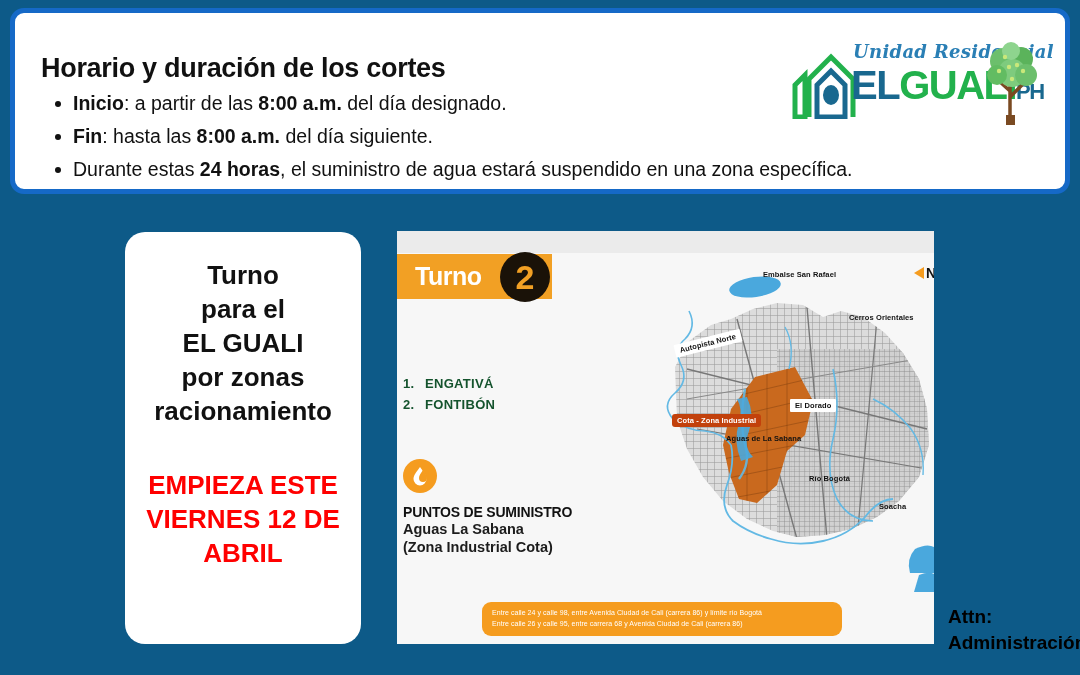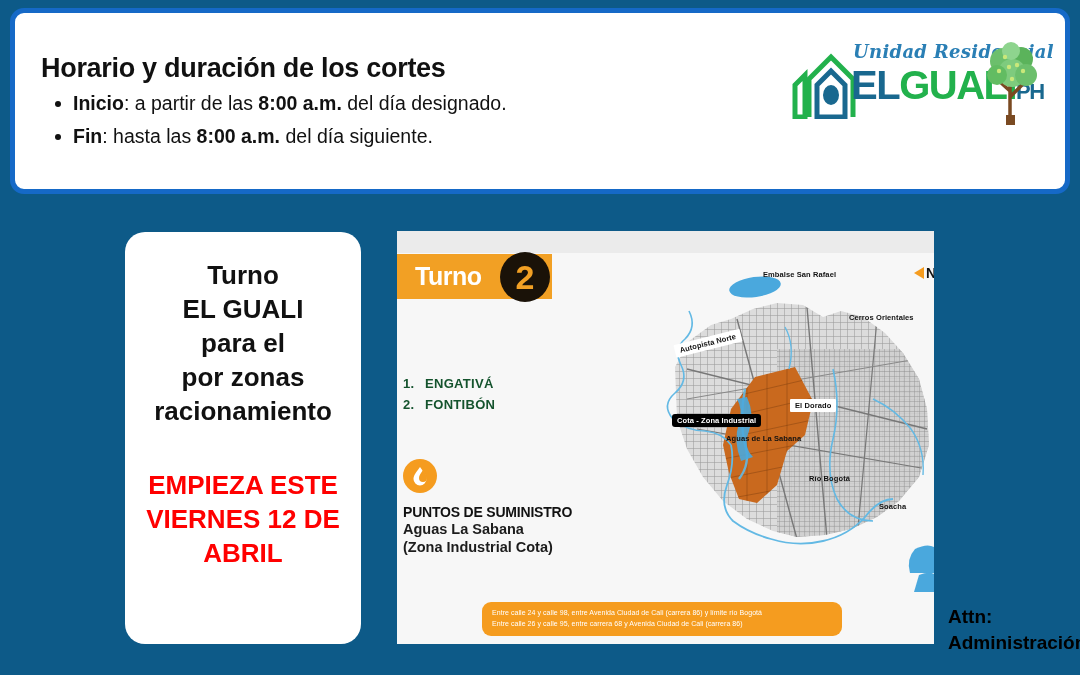--- a/index.html
+++ b/index.html
@@ -129,21 +129,21 @@
     position:absolute;font-size:7.5px;font-weight:bold;color:#111;
     white-space:nowrap;letter-spacing:0.1px;
   }
   .map-label-box{
     position:absolute;font-size:7.5px;font-weight:bold;color:#111;
     white-space:nowrap;background:#fff;padding:2px 5px;
     border-radius:1px;letter-spacing:0.1px;
   }
   .map-label-orange{
     position:absolute;font-size:7.5px;font-weight:bold;color:#ffffff;
-    white-space:nowrap;background:#000000;padding:2px 5px;
+    white-space:nowrap;background:#c2410c;padding:2px 5px;
     border-radius:3px;letter-spacing:0.1px;
   }
   #autopista-label{
     position:absolute;left:48px;top:96px;
     transform:rotate(-14deg);transform-origin:left center;
   }
   #north-indicator{
     position:absolute;right:-2px;top:16px;
     display:flex;align-items:center;gap:1px;
   }
@@ -173,20 +173,23 @@
 <div id="header-card">
 
   <div id="header-title">Horario y duración de los cortes</div>
 
   <ul id="header-bullets">
     <li>
       <b>Inicio</b><span>: a partir de las </span><b>8:00 a.m.</b><span> del día designado.</span>
     </li>
     <li>
       <b>Fin</b><span>: hasta las </span><b>8:00 a.m.</b><span> del día siguiente.</span>
+    </li>
+    <li>
+      <span>Durante estas </span><b>24 horas</b><span>, el suministro de agua estará suspendido en una zona específica.</span>
     </li>
   </ul>
 
   <div id="logo">
     <svg id="logo-house" viewBox="0 0 76 68">
       <path d="M4 66 L4 34 L14 24 L14 66 Z" fill="none" stroke="#22b14c" stroke-width="5"></path>
       <path d="M18 66 L18 28 L40 6 L62 28 L62 66" fill="none" stroke="#22b14c" stroke-width="5"></path>
       <path d="M26 66 L26 34 L40 20 L54 34 L54 66 Z" fill="none" stroke="#19688f" stroke-width="5"></path>
       <ellipse cx="40" cy="44" rx="8" ry="10" fill="#19688f"></ellipse>
     </svg>
@@ -209,22 +212,22 @@
       <circle cx="42" cy="32" r="2.2" fill="#c9e87a"></circle>
       <circle cx="31" cy="40" r="2.2" fill="#c9e87a"></circle>
       <circle cx="28" cy="28" r="2.2" fill="#c9e87a"></circle>
     </svg>
   </div>
 </div>
 
 <div id="turno-card">
   <div id="turno-heading">
     <div>Turno</div>
+    <div>para el</div>
     <div>EL GUALI</div>
-    <div>para el</div>
     <div>por zonas</div>
     <div>racionamiento</div>
   </div>
   <div id="turno-start">
       <div>EMPIEZA ESTE</div>
       <div>VIERNES 12 DE</div>
       <div>ABRIL</div>
     </div>
 </div>
 

